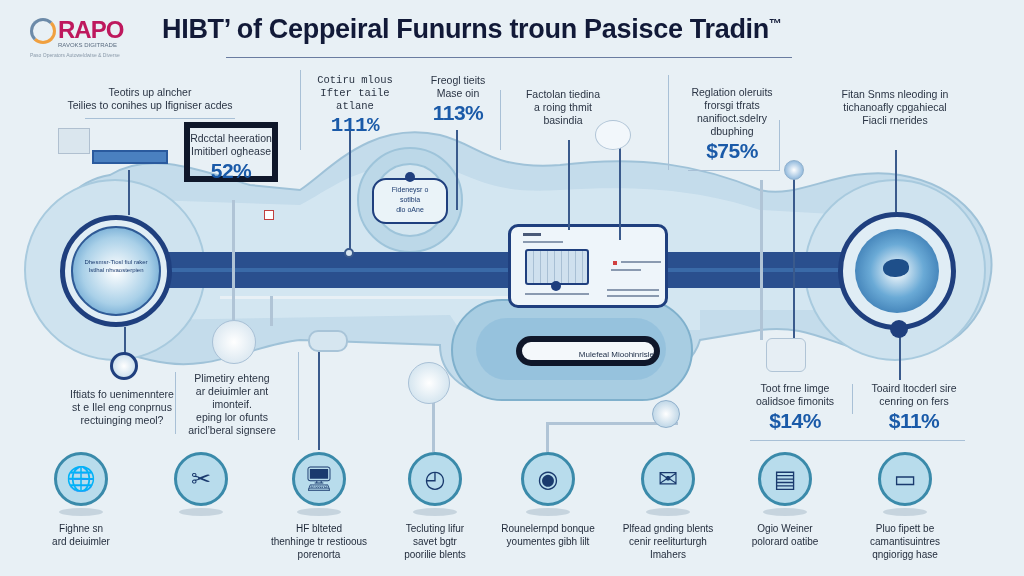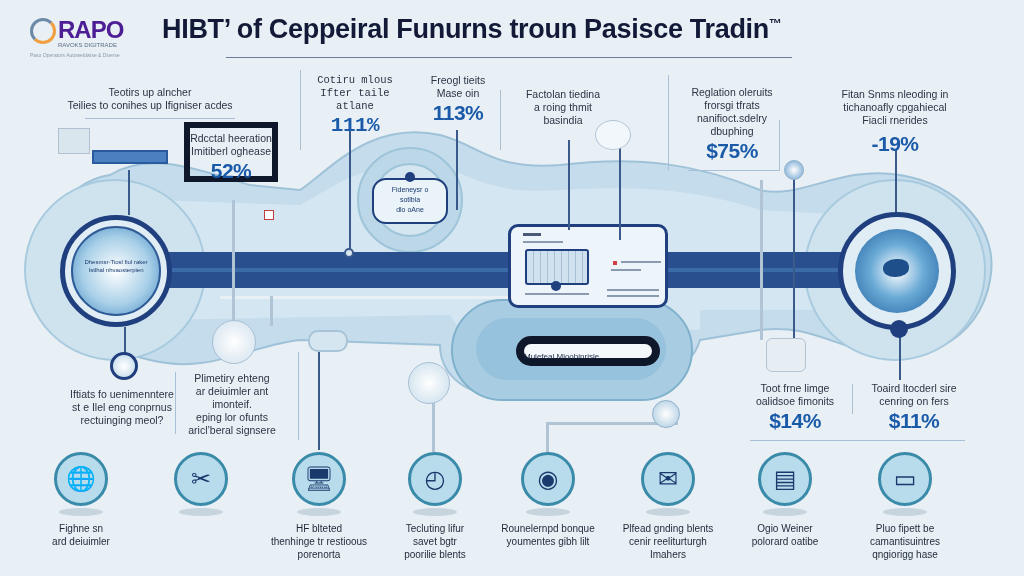--- a/index.html
+++ b/index.html
@@ -9,21 +9,21 @@
       font-family: "Liberation Sans", sans-serif;
       color: #2a3444;
       position: relative;
     }
     .abs { position: absolute; }
 
     
     .logo { left: 30px; top: 14px; width: 110px; height: 46px; }
     .logo-mark { position: absolute; left: 0; top: 4px; width: 26px; height: 26px; border-radius: 50%;
       border: 3px solid #6c8aa8; border-right-color: #f0a040; border-bottom-color: #f0a040; }
-    .logo-text { position: absolute; left: 28px; top: 2px; font-size: 24px; font-weight: bold; color: #4c1d95; letter-spacing: -1px; }
+    .logo-text { position: absolute; left: 28px; top: 2px; font-size: 24px; font-weight: bold; color: #be185d; letter-spacing: -1px; }
     .logo-sub { position: absolute; left: 28px; top: 28px; font-size: 6px; color: #5a6c80; white-space: nowrap; }
     .logo-sub2 { position: absolute; left: 0; top: 38px; font-size: 5px; color: #8a9aaa; white-space: nowrap; }
     .title { left: 162px; top: 14px; font-size: 27px; font-weight: bold; color: #121a38; white-space: nowrap; letter-spacing: -0.3px; }
     .title sup { font-size: 13px; }
     .title-rule { left: 226px; top: 57px; width: 566px; height: 1px; background: #6a7ca0; }
 
     
     .callout { text-align: center; font-size: 10.5px; line-height: 13px; color: #2a3444; }
     .pct { font-size: 21px; font-weight: bold; color: #1a5aa8; line-height: 26px; letter-spacing: -0.5px; }
     .frame { border: 6px solid #0f172a; }
@@ -104,21 +104,21 @@
   <div class="abs" style="left:14px;top:22px;width:64px;height:36px;border:2px solid #1f3f7e;border-radius:3px;background:repeating-linear-gradient(90deg,#cfe0ee 0 6px,#a8bfd4 6px 7px),#cfe0ee;"></div>
   <div class="abs" style="left:102px;top:34px;width:4px;height:4px;background:#d04040;"></div>
   <div class="abs" style="left:110px;top:34px;width:40px;height:2px;background:#8a9ab0;"></div>
   <div class="abs" style="left:100px;top:42px;width:30px;height:2px;background:#8a9ab0;"></div>
   <div class="abs" style="left:96px;top:62px;width:52px;height:2px;background:#8a9ab0;"></div>
   <div class="abs" style="left:96px;top:68px;width:52px;height:2px;background:#8a9ab0;"></div>
   <div class="abs" style="left:14px;top:66px;width:64px;height:2px;background:#8a9ab0;"></div>
   <div class="abs ring" style="left:40px;top:54px;width:10px;height:10px;background:#1f3f7e;"></div>
 </div>
 
-<div class="abs" style="left:516px;top:336px;width:144px;height:30px;border:8px solid #0f172a;border-radius:15px;background:#f4f8fb;text-align:left;font-size:8px;line-height:26px;color:#1a2a44;">
+<div class="abs" style="left:516px;top:336px;width:144px;height:30px;border:6px solid #0f172a;border-radius:15px;background:#f4f8fb;text-align:right;font-size:8px;line-height:26px;color:#1a2a44;">
   <span>Mulefeal Mioohinrisle</span>
 </div>
 
 <div class="abs line-v" style="left:349px;top:130px;height:120px;"></div>
 <div class="abs node" style="left:344px;top:248px;"></div>
 <div class="abs line-v" style="left:456px;top:130px;height:80px;"></div>
 <div class="abs line-v" style="left:568px;top:140px;height:90px;"></div>
 <div class="abs line-v" style="left:619px;top:140px;height:100px;"></div>
 <div class="abs ring" style="left:595px;top:120px;width:36px;height:30px;background:#f2f7fb;border:1px solid #b0c4d6;"></div>
 <div class="abs line-v-light" style="left:232px;top:200px;height:120px;"></div>
@@ -179,21 +179,20 @@
   <div class="pct">$75%</div>
 </div>
 <div class="abs" style="left:668px;top:75px;width:1px;height:95px;background:#a8c0d6;"></div>
 <div class="abs" style="left:688px;top:170px;width:92px;height:1px;background:#a8c0d6;"></div>
 <div class="abs" style="left:779px;top:120px;width:1px;height:50px;background:#a8c0d6;"></div>
 
 <div class="abs callout" style="left:830px;top:88px;width:130px;">
   <div>Fitan Snms nleoding in</div>
   <div>tichanoafly cpgahiecal</div>
   <div>Fiacli rnerides</div>
-  <div class="pct" style="margin-top:4px;">-19%</div>
 </div>
 
 <div class="abs callout" style="left:52px;top:388px;width:140px;text-align:center;">
   <div>Iftiats fo uenimenntere</div>
   <div>st e Ilel eng conprnus</div>
   <div>rectuinging meol?</div>
 </div>
 <div class="abs" style="left:175px;top:372px;width:1px;height:62px;background:#a8c0d6;"></div>
 
 <div class="abs callout" style="left:186px;top:372px;width:92px;">

